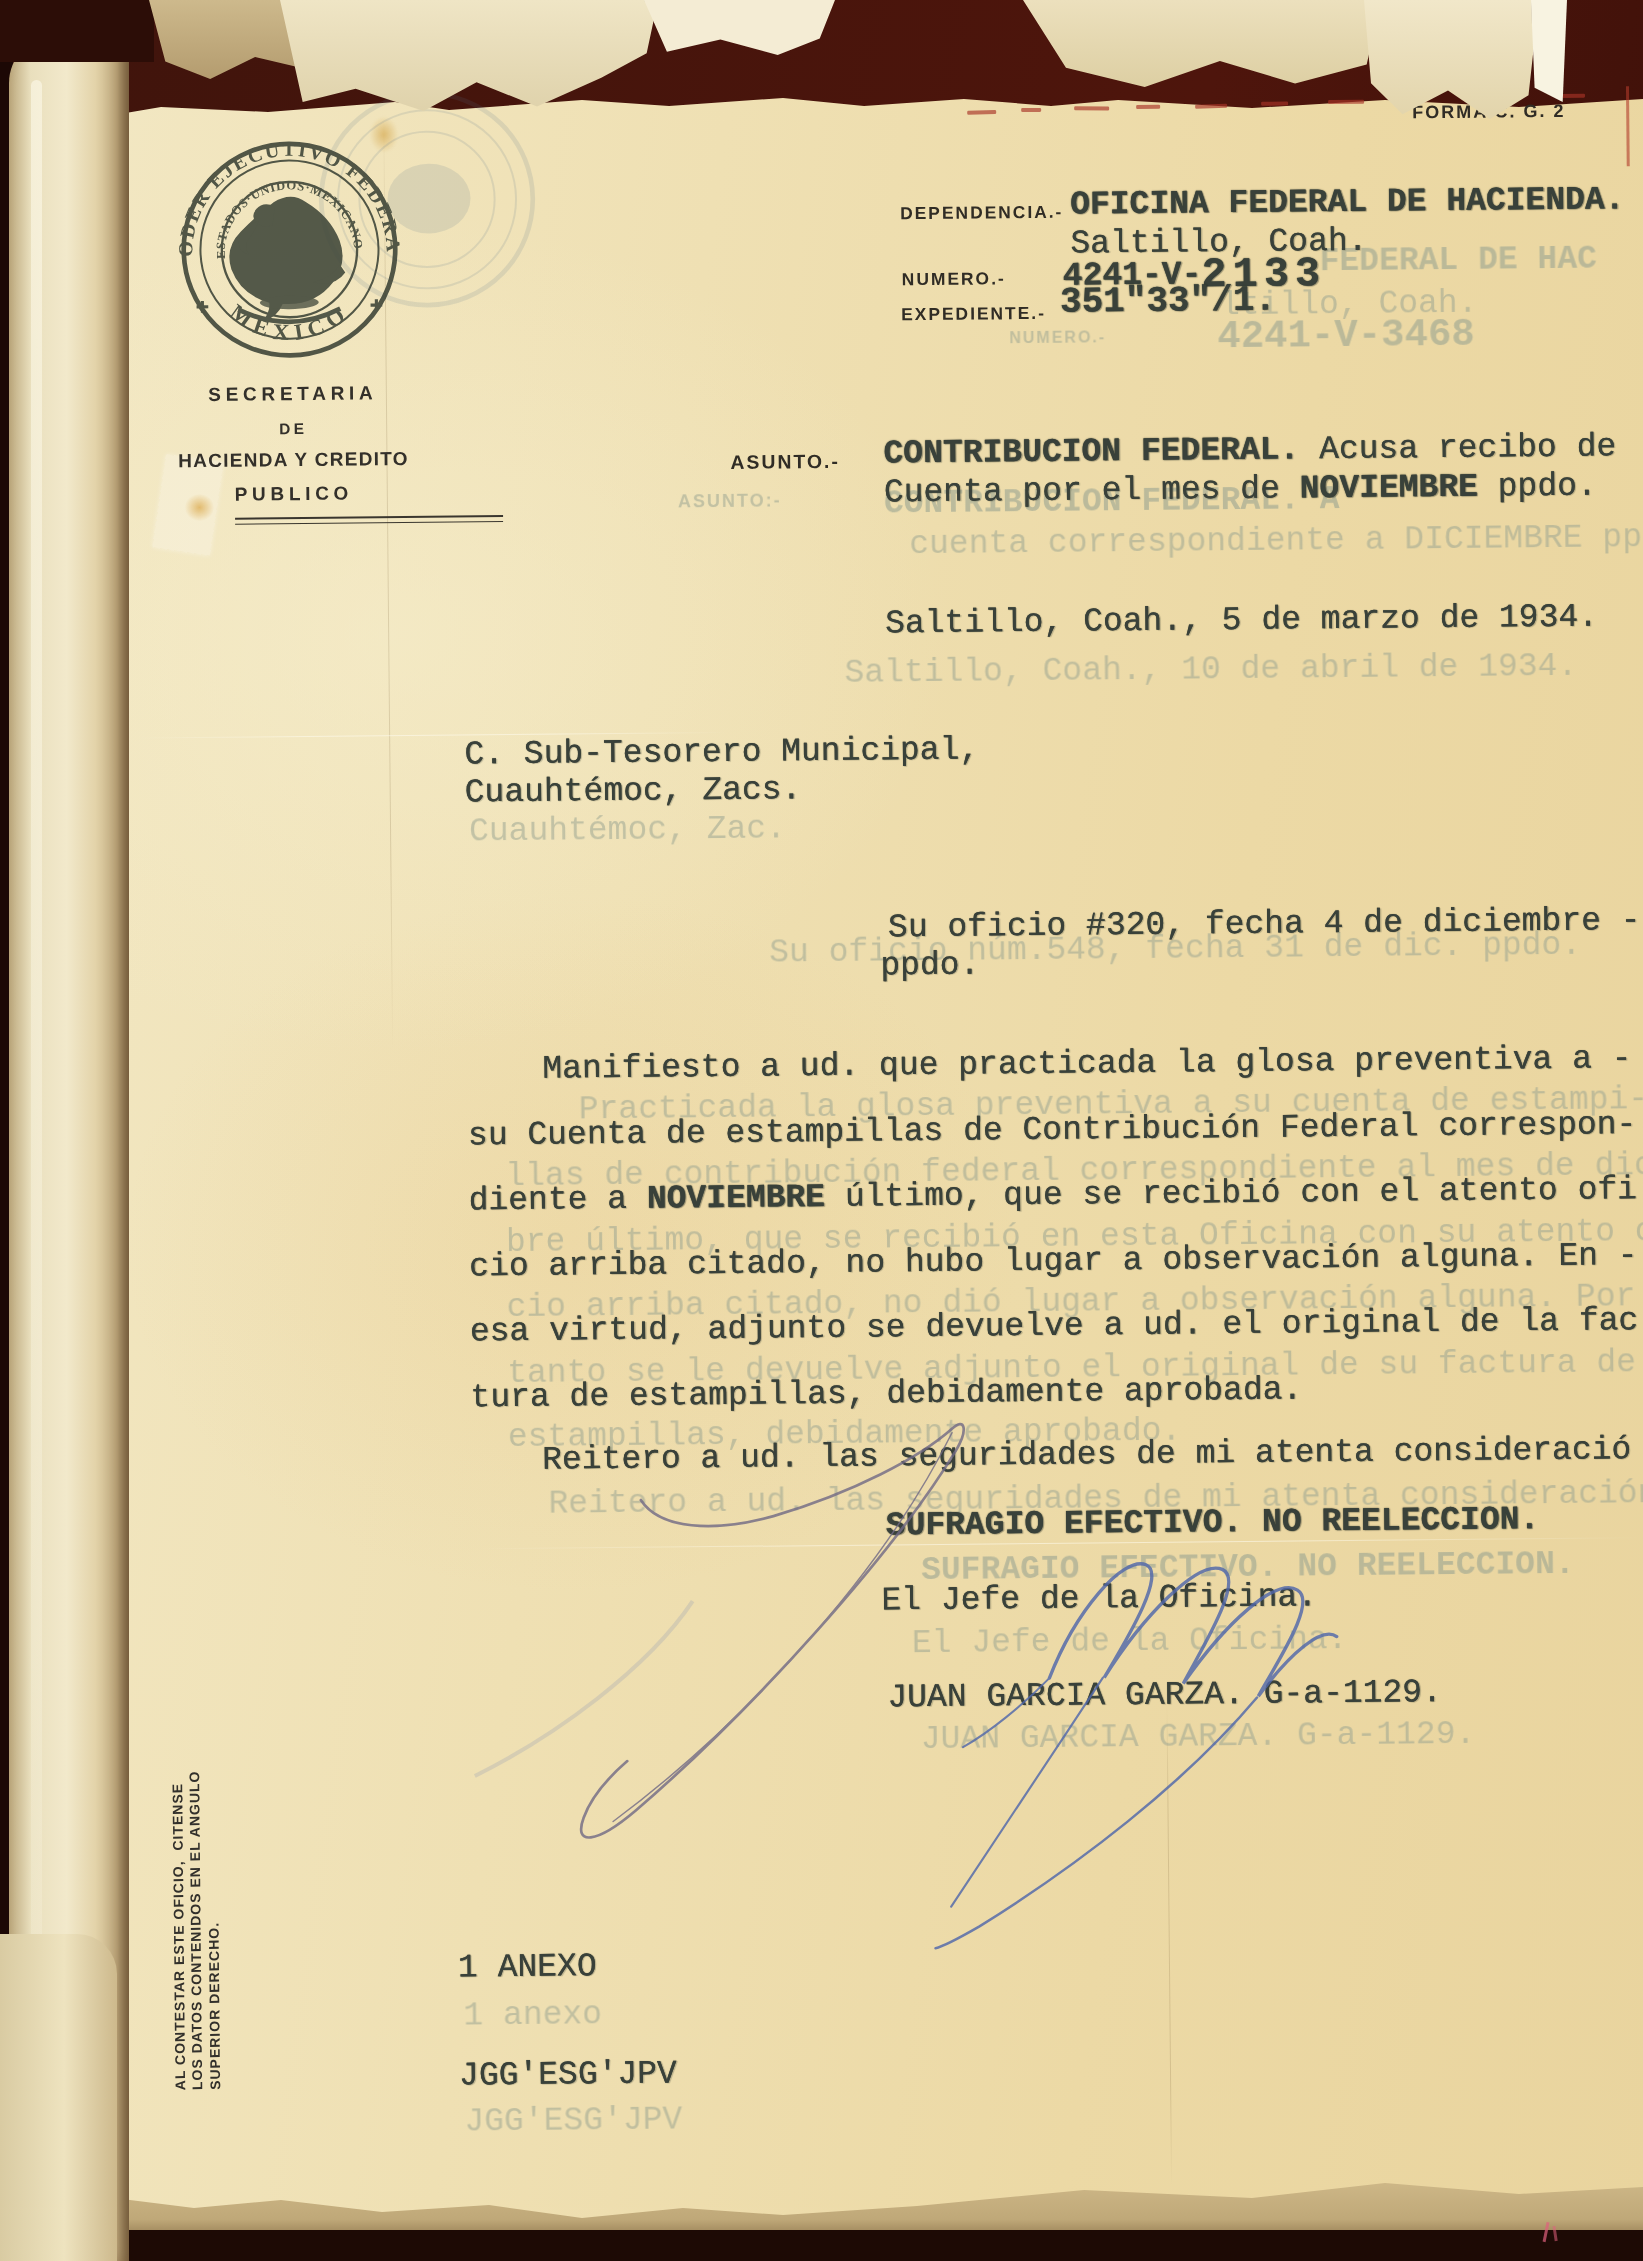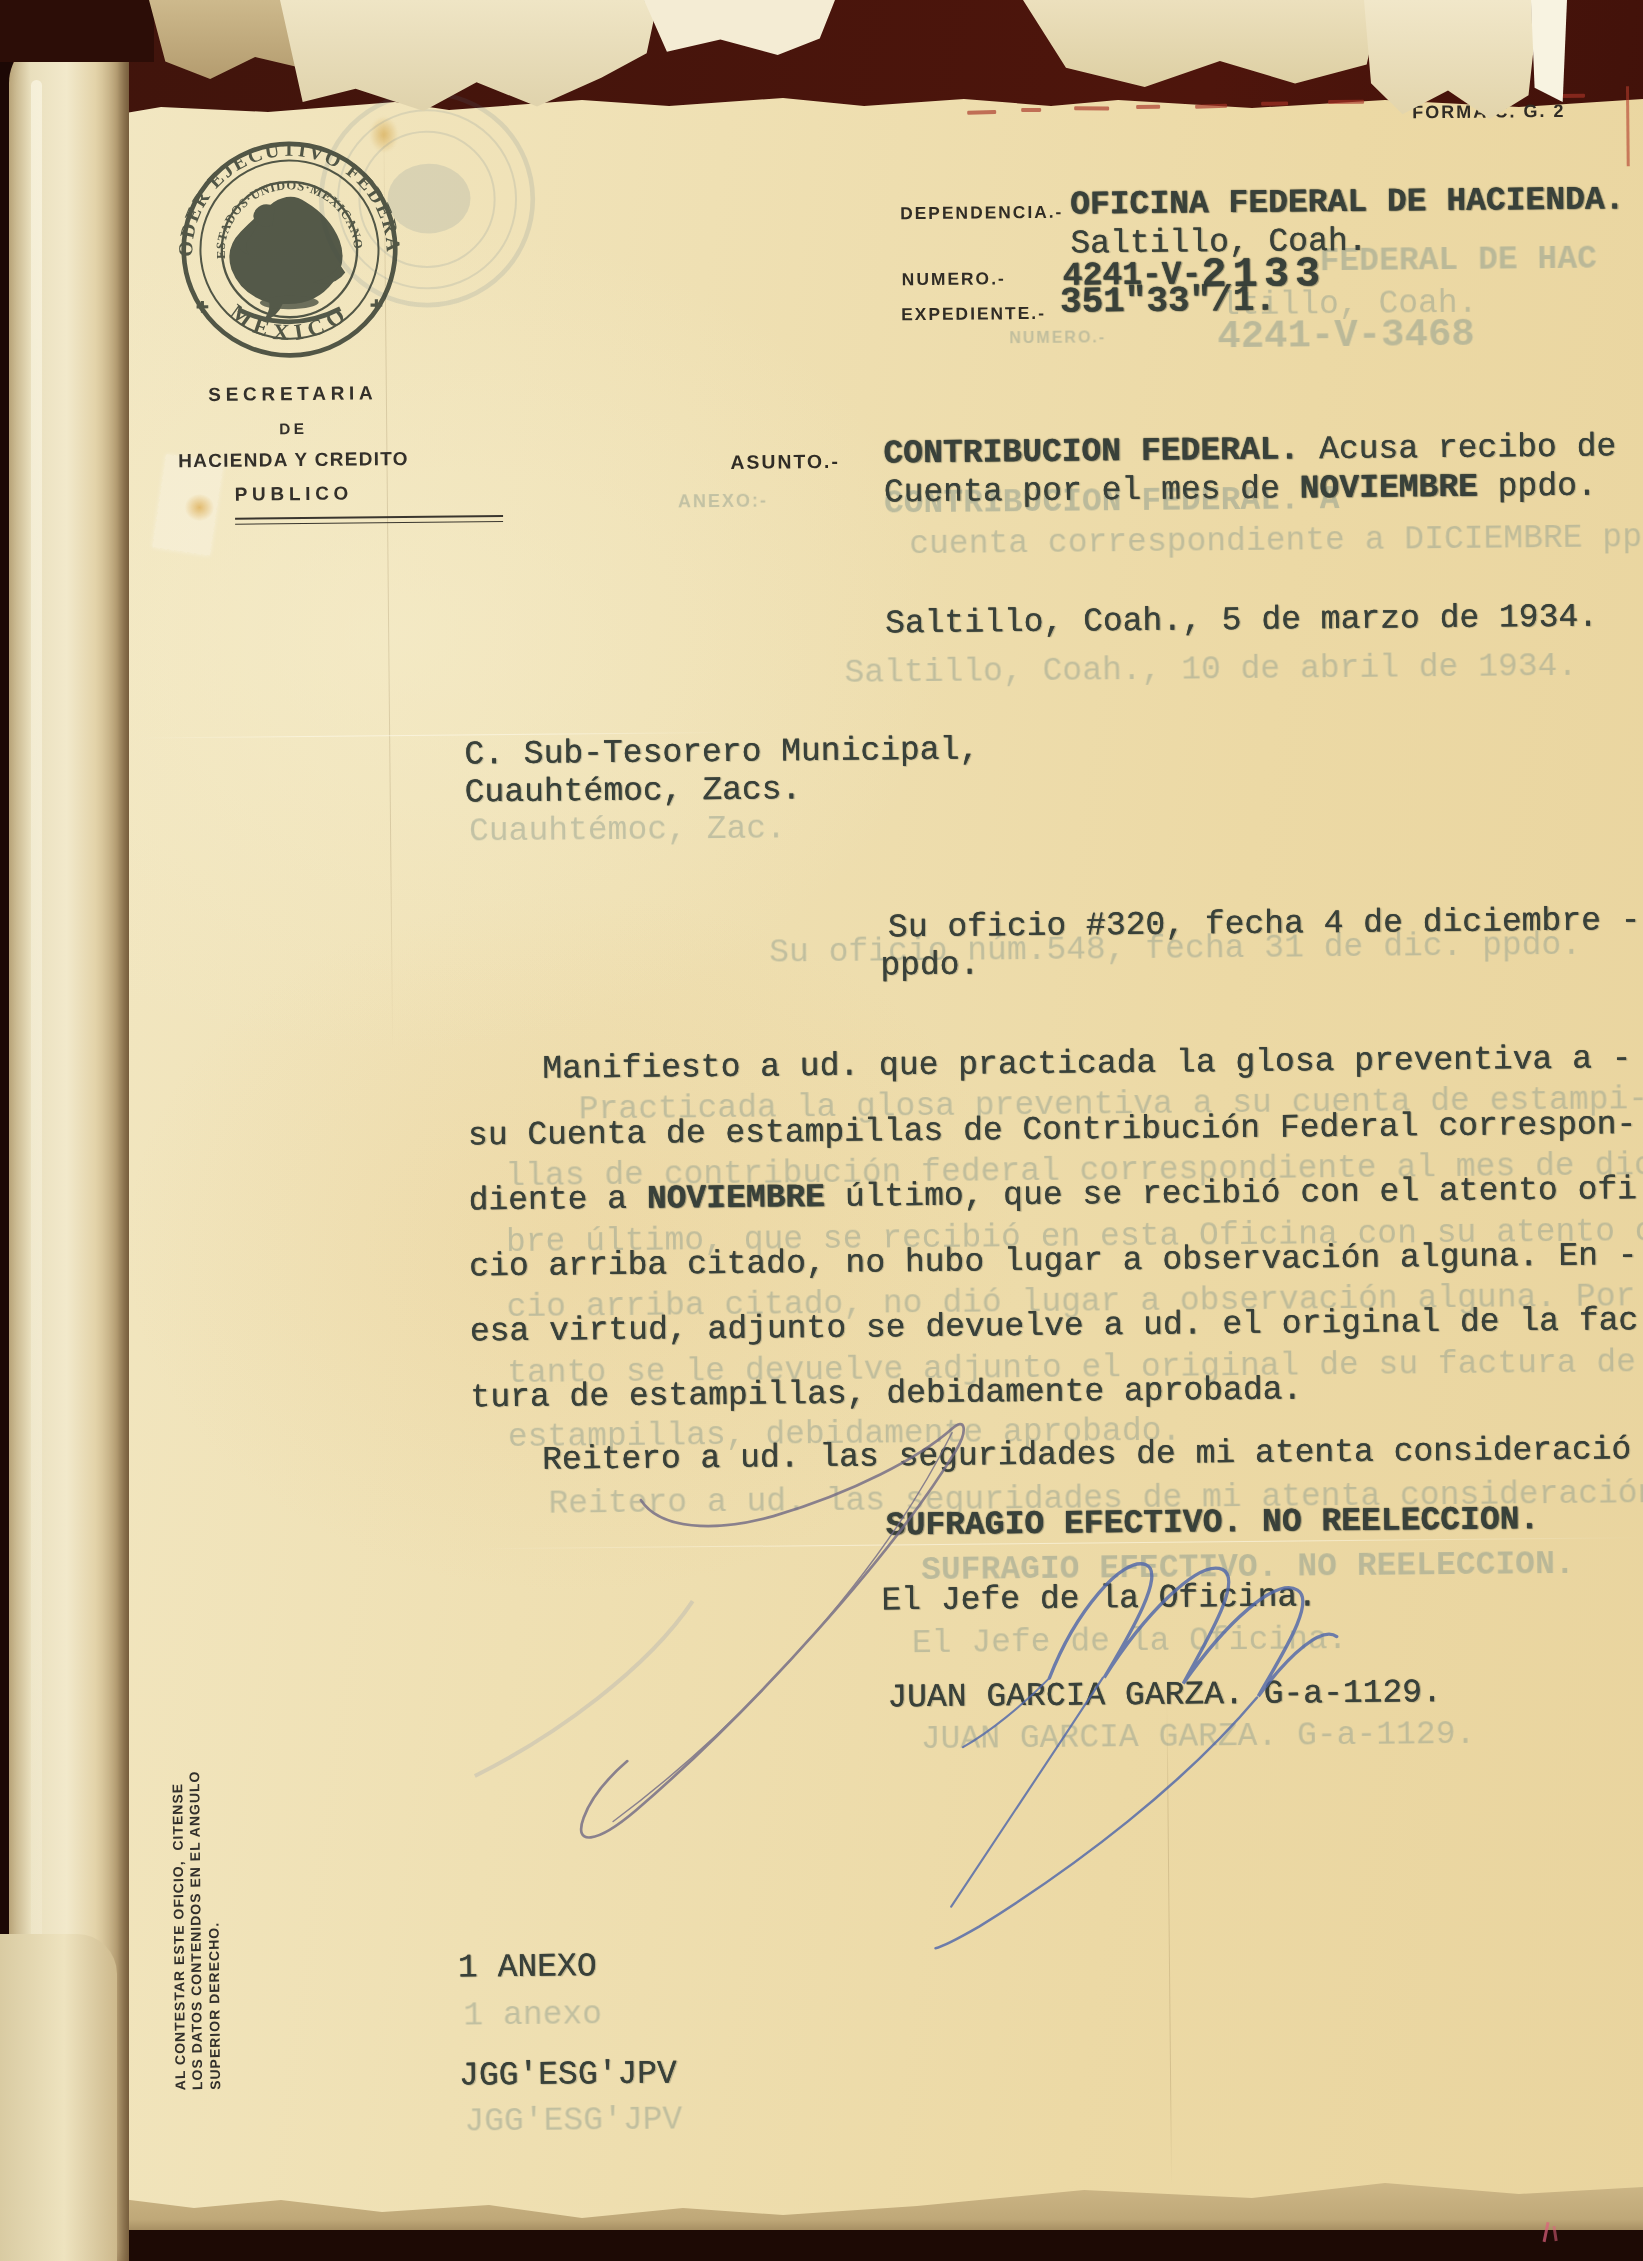--- a/index.html
+++ b/index.html
@@ -127,21 +127,21 @@
     <div class="creaseH" style="left:468px;top:1551px;width:1171px;"></div>
     <div class="stain1"></div>
     <div class="tape"></div>
     <div class="amber"></div>
 
     <div id="ghost-layer">
         <div class="ghost-line gb" style="left: 1328px; top: 256px; font-size: 33px;">FEDERAL DE HAC</div>
         <div class="ghost-line" style="left: 1228px; top: 299px; font-size: 33px;">ltillo, Coah.</div>
         <div class="ghost-line glabel" style="left: 1017px; top: 338px; font-size: 16px;">NUMERO.-</div>
         <div class="ghost-line gb" style="left: 1225px; top: 328px; font-size: 39px;">4241-V-3468</div>
-        <div class="ghost-line glabel" style="left: 684px; top: 497px; font-size: 18px;">ANEXO:-</div>
+        <div class="ghost-line glabel" style="left: 684px; top: 497px; font-size: 18px;">ASUNTO:-</div>
         <div class="ghost-line gb" style="left: 890px; top: 494px; font-size: 33px;">CONTRIBUCION FEDERAL. A</div>
         <div class="ghost-line" style="left: 915px; top: 535px; font-size: 33px;">cuenta correspondiente a DICIEMBRE pp.</div>
         <div class="ghost-line" style="left: 849px; top: 663px; font-size: 33px;">Saltillo, Coah., 10 de abril de 1934.</div>
         <div class="ghost-line" style="left: 472px; top: 818px; font-size: 33px;">Cuauhtémoc, Zac.</div>
         <div class="ghost-line" style="left: 771px; top: 942px; font-size: 33px;">Su oficio núm.548, fecha 31 de dic. ppdo.</div>
         <div class="ghost-line" style="left: 579px; top: 1097px; font-size: 33px;">Practicada la glosa preventiva a su cuenta de estampi-</div>
         <div class="ghost-line" style="left: 505px; top: 1163px; font-size: 33px;">llas de contribución federal correspondiente al mes de dici</div>
         <div class="ghost-line" style="left: 505px; top: 1229px; font-size: 33px;">bre último, que se recibió en esta Oficina con su atento ofi</div>
         <div class="ghost-line" style="left: 505px; top: 1294px; font-size: 33px;">cio arriba citado, no dió lugar a observación alguna. Por lo</div>
         <div class="ghost-line" style="left: 505px; top: 1360px; font-size: 33px;">tanto se le devuelve adjunto el original de su factura de -</div>

